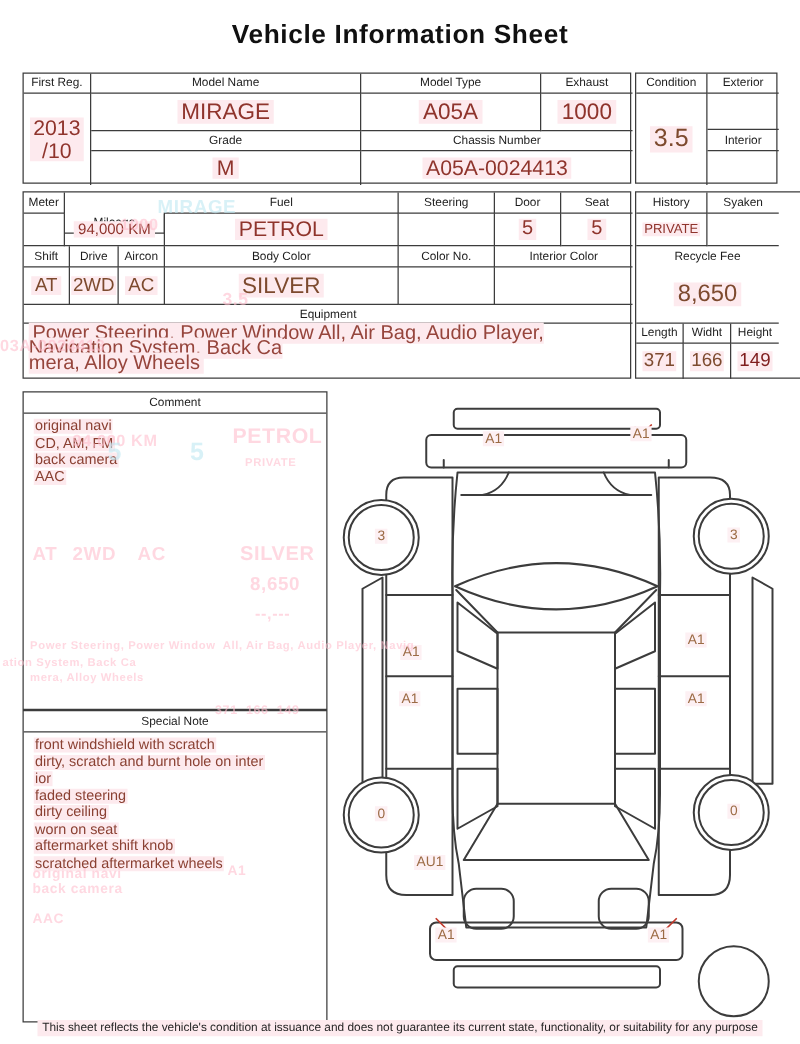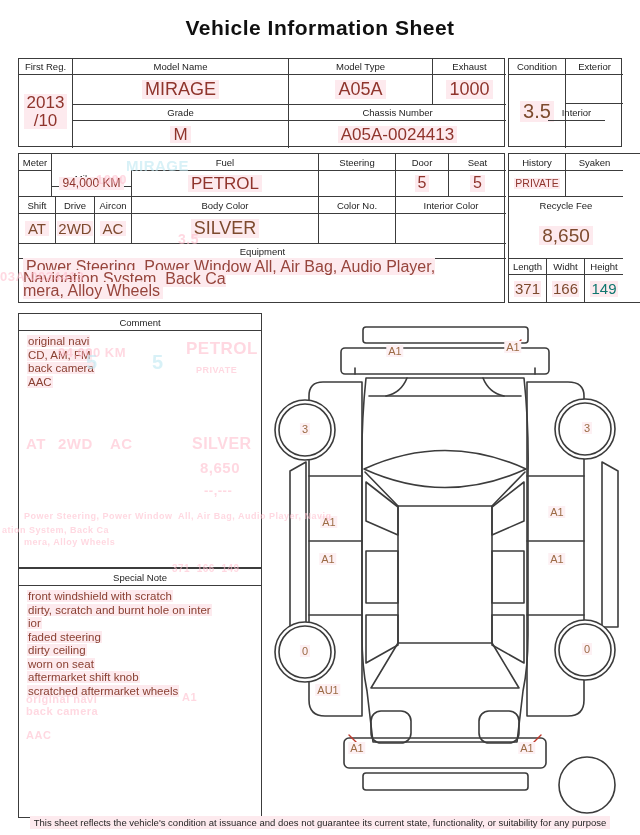--- a/index.html
+++ b/index.html
@@ -73,21 +73,21 @@
     </div>
   </div>
 
   <div class="block" style="left:508px;top:58px;width:114px;height:89px;">
     <div class="cell hdr" style="left:0;top:0;width:57px;height:16px;">Condition</div>
     <div class="cell hdr nbr" style="left:57px;top:0;width:57px;height:16px;">Exterior</div>
     <div class="cell nbb" style="left:0;top:16px;width:57px;height:73px;">
       <span class="val hl" style="font-size:20px;color:#7d4a2e;">3.5</span>
     </div>
     <div class="cell nbr" style="left:57px;top:16px;width:57px;height:29px;"></div>
-    <div class="cell hdr nbr" style="left:39px;top:45px;width:57px;height:17px;">Interior</div>
+    <div class="cell hdr nbr" style="left:57px;top:45px;width:57px;height:17px;">Interior</div>
     <div class="cell nbb nbr" style="left:57px;top:62px;width:57px;height:27px;"></div>
   </div>
 
   <div class="block" style="left:18px;top:153px;width:487px;height:150px;">
     <div class="cell hdr" style="left:0;top:0;width:33px;height:17px;">Meter</div>
     <div class="cell hdr" style="left:33px;top:16px;width:80px;height:17px;">Mileage</div>
     <div class="cell hdr" style="left:113px;top:0;width:187px;height:17px;">Fuel</div>
     <div class="cell hdr" style="left:300px;top:0;width:77px;height:17px;">Steering</div>
     <div class="cell hdr" style="left:377px;top:0;width:53px;height:17px;">Door</div>
     <div class="cell hdr nbr" style="left:430px;top:0;width:57px;height:17px;">Seat</div>
@@ -150,21 +150,21 @@
     <div class="cell hdr" style="left:0;top:105px;width:38px;height:16px;">Length</div>
     <div class="cell hdr" style="left:38px;top:105px;width:38px;height:16px;">Widht</div>
     <div class="cell hdr nbr" style="left:76px;top:105px;width:38px;height:16px;">Height</div>
     <div class="cell nbb" style="left:0;top:121px;width:38px;height:28px;">
       <span class="val hl" style="font-size:15px;color:#7d4a2e;padding:0 1px;">371</span>
     </div>
     <div class="cell nbb" style="left:38px;top:121px;width:38px;height:28px;">
       <span class="val hl" style="font-size:15px;color:#7d4a2e;padding:0 1px;">166</span>
     </div>
     <div class="cell nbb nbr" style="left:76px;top:121px;width:38px;height:28px;">
-      <span class="val hl" style="font-size:15px;color:#0f766e;padding:0 1px;">149</span>
+      <span class="val hl" style="font-size:15px;color:#7f1d1d;padding:0 1px;">149</span>
     </div>
   </div>
 
   <div class="block" style="left:18px;top:313px;width:244px;height:255px;">
     <div class="boxhdr">Comment</div>
     <div class="note-text" style="left:8px;top:21px;width:228px;"><span class="hl">original navi
 CD, AM, FM
 back camera
 AAC</span></div>
   </div>
@@ -230,21 +230,21 @@
       <span class="dmg" style="left: 395px; top: 351px;">A1</span>
       <span class="dmg" style="left: 513px; top: 347px;">A1</span>
       <span class="dmg" style="left: 305px; top: 429px;">3</span>
       <span class="dmg" style="left: 587px; top: 428px;">3</span>
       <span class="dmg" style="left: 329px; top: 522px;">A1</span>
       <span class="dmg" style="left: 557px; top: 512px;">A1</span>
       <span class="dmg" style="left: 328px; top: 559px;">A1</span>
       <span class="dmg" style="left: 557px; top: 559px;">A1</span>
       <span class="dmg" style="left: 305px; top: 651px;">0</span>
       <span class="dmg" style="left: 587px; top: 649px;">0</span>
-      <span class="dmg" style="left: 328px; top: 690px;">AU1</span>
+      <span class="dmg" style="left: 344px; top: 690px;">AU1</span>
       <span class="dmg" style="left: 357px; top: 748px;">A1</span>
       <span class="dmg" style="left: 527px; top: 748px;">A1</span>
     </div>
   <div id="ghost-layer">
       <span class="ghost cyan" style="left: 126px; top: 158px; font-size: 15px;">MIRAGE</span>
       <span class="ghost pink" style="left: 96px; top: 173px; font-size: 13px;">1000</span>
       <span class="ghost pink" style="left: 178px; top: 232px; font-size: 14px;">3.5</span>
       <span class="ghost pink" style="left: 0px; top: 270px; font-size: 13px;">03A-0024413</span>
       <span class="ghost pink" style="left: 58px; top: 346px; font-size: 13px;">94,000 KM</span>
       <span class="ghost cyan" style="left: 86px; top: 352px; font-size: 20px;">5</span>

